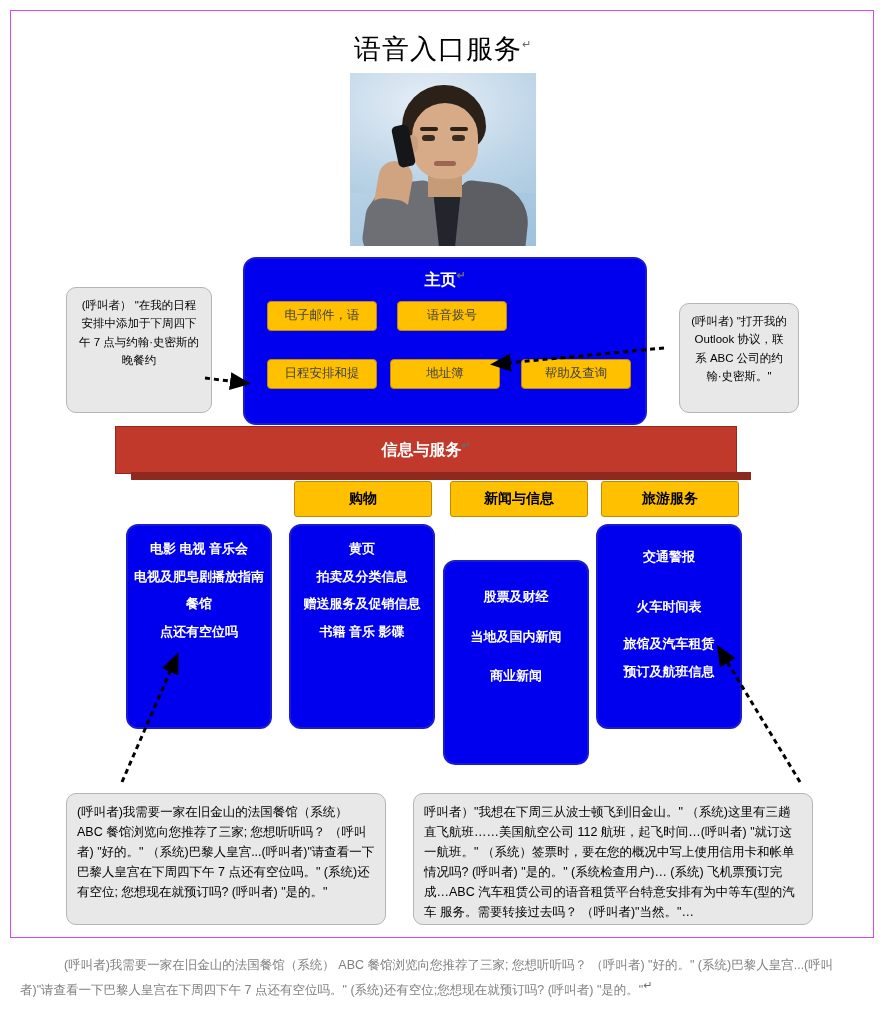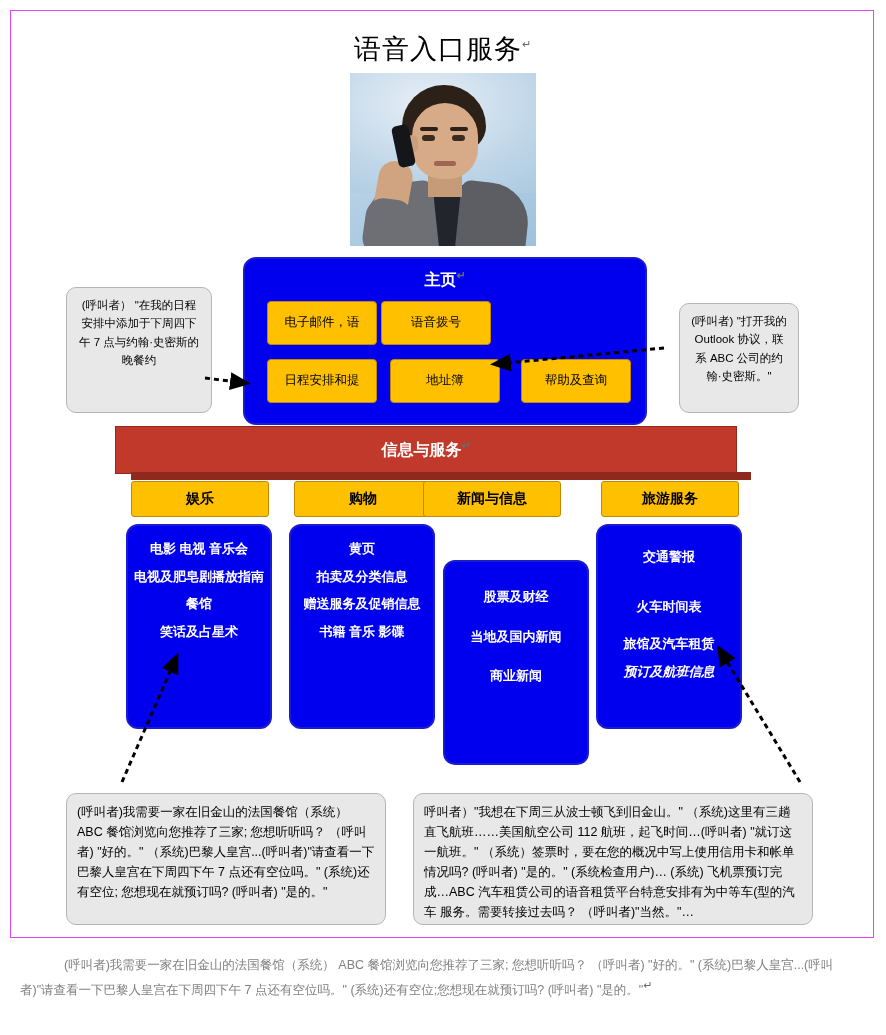--- a/index.html
+++ b/index.html
@@ -202,25 +202,25 @@
     left: 0;
     width: 400px;
     text-align: center;
     color: #ffffff;
     font-size: 16px;
     font-weight: bold;
   }
   .home-btn {
     position: absolute;
     width: 110px;
-    height: 44px;
+    height: 30px;
     background: #ffc000;
     border: 1px solid #c08a00;
     border-radius: 4px;
-    color: #000000;
+    color: #404040;
     font-size: 12.5px;
     display: flex;
     align-items: center;
     justify-content: center;
     text-align: center;
     line-height: 1.25;
     box-sizing: border-box;
     padding: 2px 4px;
   }
 
@@ -357,74 +357,71 @@
       <div class="arm"></div>
       <div class="sleeve"></div>
       <div class="phone"></div>
     </div>
 
     <div id="home-panel">
       <div id="home-title"><span>主页</span><span class="pilcrow">↵</span></div>
       <div class="home-btn" style="left:22px; top:42px;">
           <span>电子邮件，语</span>
         </div>
-      <div class="home-btn" style="left:136px; top:42px;">
+      <div class="home-btn" style="left:152px; top:42px;">
           <span>语音拨号</span>
         </div>
       <div class="home-btn" style="left:22px; top:100px;">
           <span>日程安排和提</span>
         </div>
       <div class="home-btn" style="left:145px; top:100px;">
           <span>地址簿</span>
         </div>
       <div class="home-btn" style="left:276px; top:100px;">
           <span>帮助及查询</span>
         </div>
     </div>
 
     <div id="info-bar">
       <div id="info-bar-label"><span>信息与服务</span><span class="pilcrow">↵</span></div>
     </div>
     <div id="info-bar-shadow"></div>
 
-    <div class="cat-tab" style="left:120px;">
-        <span>娱乐</span>
-      </div>
     <div class="cat-tab" style="left:283px;">
         <span>购物</span>
       </div>
-    <div class="cat-tab" style="left:412px;">
+    <div class="cat-tab" style="left:439px;">
         <span>新闻与信息</span>
       </div>
     <div class="cat-tab" style="left:590px;">
         <span>旅游服务</span>
       </div>
 
     <div class="cat-col" style="left:115px;">
       <div class="item">电影 电视 音乐会</div>
       <div class="item">电视及肥皂剧播放指南</div>
       <div class="item">餐馆</div>
-      <div class="item">笑话及占星术</div>
+      <div class="item">点还有空位吗</div>
     </div>
     <div class="cat-col" style="left:278px;">
       <div class="item">黄页</div>
       <div class="item">拍卖及分类信息</div>
       <div class="item">赠送服务及促销信息</div>
       <div class="item">书籍 音乐 影碟</div>
     </div>
     <div class="cat-col" style="left:432px;margin-top:36px;">
       <div class="item" style="margin-top:12px;">股票及财经</div>
       <div class="item" style="margin-top:22px;">当地及国内新闻</div>
       <div class="item" style="margin-top:22px;">商业新闻</div>
     </div>
     <div class="cat-col" style="left:585px;">
       <div class="item" style="margin-top:8px;">交通警报</div>
       <div class="item" style="margin-top:32px;">火车时间表</div>
       <div class="item" style="margin-top:20px;">旅馆及汽车租赁</div>
-      <div class="item" style="font-style:italic;">预订及航班信息</div>
+      <div class="item" style="">预订及航班信息</div>
     </div>
 
     <div class="callout center" id="callout-left"><span>(呼叫者）
 "在我的日程安排中添加于下周四下午 7 点与约翰·史密斯的晚餐约</span></div>
     <div class="callout center" id="callout-right"><span>(呼叫者) "打开我的 Outlook 协议，联系 ABC 公司的约翰·史密斯。"</span></div>
     <div class="callout left" id="callout-bottom-left"><span>(呼叫者)我需要一家在旧金山的法国餐馆（系统） ABC 餐馆浏览向您推荐了三家; 您想听听吗？ （呼叫者) "好的。" （系统)巴黎人皇宫...(呼叫者)"请查看一下巴黎人皇宫在下周四下午 7 点还有空位吗。" (系统)还有空位; 您想现在就预订吗? (呼叫者) "是的。"</span></div>
     <div class="callout left" id="callout-bottom-right"><span>呼叫者）"我想在下周三从波士顿飞到旧金山。" （系统)这里有三趟直飞航班……美国航空公司 112 航班，起飞时间…(呼叫者) "就订这一航班。" （系统）签票时，要在您的概况中写上使用信用卡和帐单情况吗? (呼叫者) "是的。" (系统检查用户)… (系统) 飞机票预订完成…ABC 汽车租赁公司的语音租赁平台特意安排有为中等车(型的汽车 服务。需要转接过去吗？ （呼叫者)"当然。"…</span></div>
 
   </div>
 

